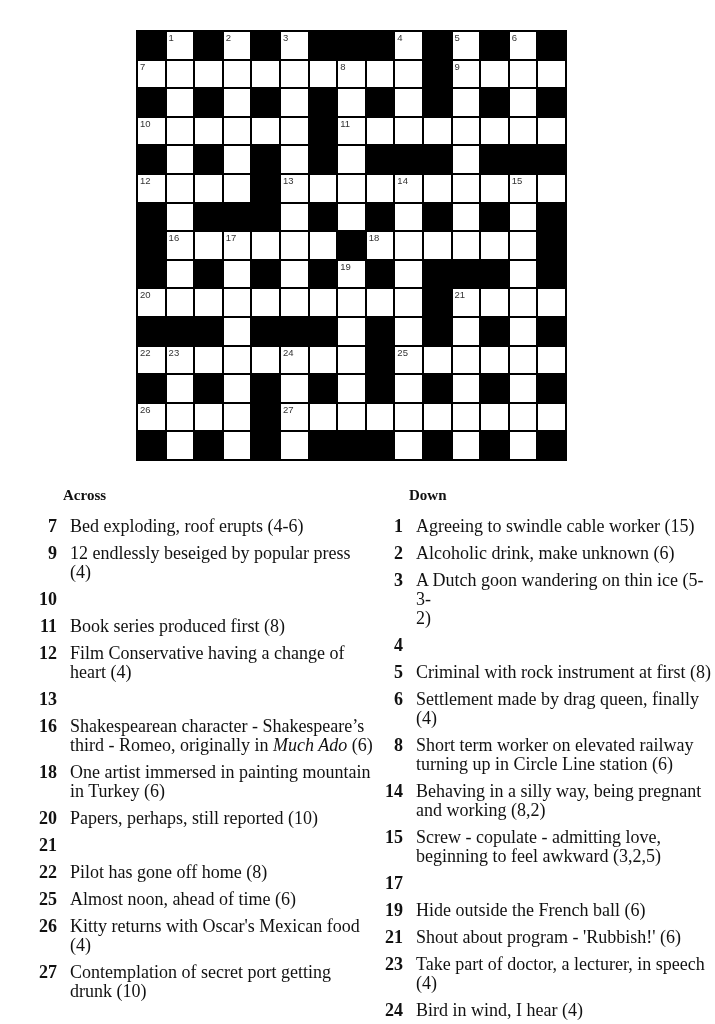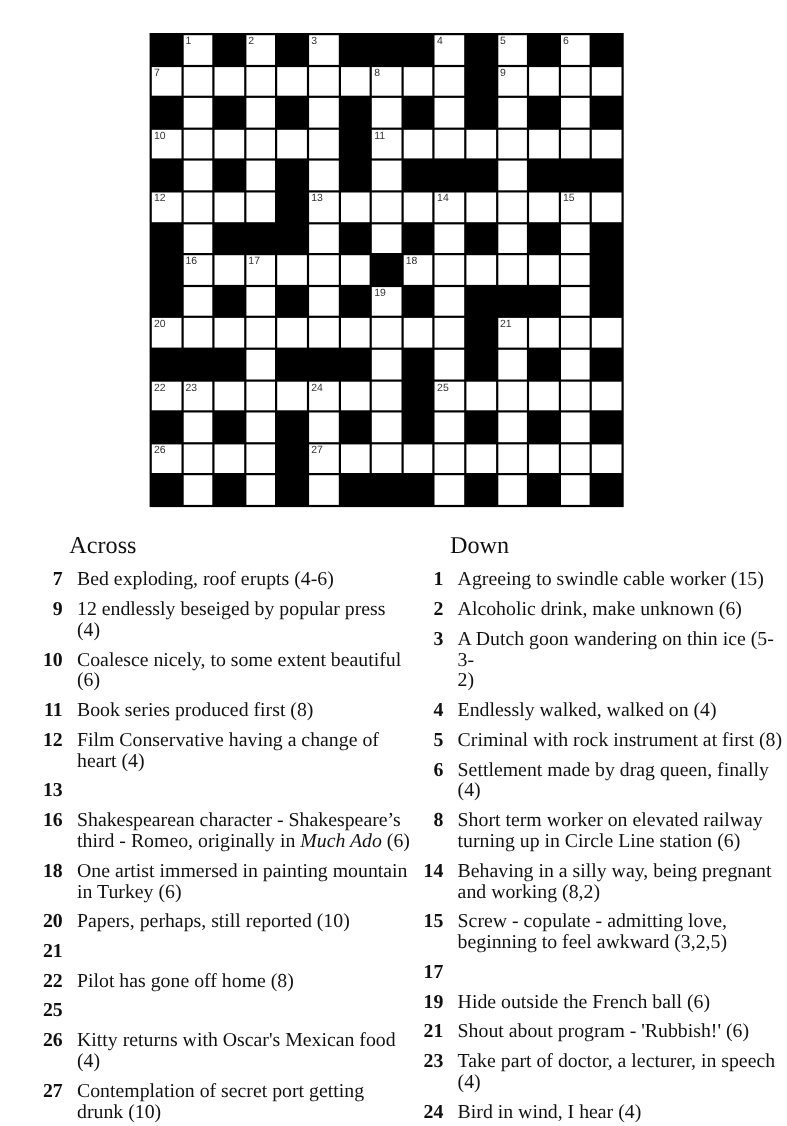--- a/index.html
+++ b/index.html
@@ -36,22 +36,22 @@
     font-size: 9.5px;
     line-height: 11px;
     color: #333333;
   }
 
   
   .clue-col { position: absolute; top: 486px; }
   .clue-col.across { left: 33px;  width: 342px; }
   .clue-col.down   { left: 379px; width: 336px; }
   .clue-header {
-    font-weight: normal;
-    font-size: 22px;
+    font-weight: bold;
+    font-size: 15px;
     line-height: 19px;
     margin: 0 0 12px 30px;
   }
   .clue {
     display: flex;
     align-items: flex-start;
     margin-bottom: 8px;
     font-size: 18px;
     line-height: 19px;
   }
@@ -356,21 +356,20 @@
         <div class="clue">
           <span class="cnum">7</span>
           <span class="ctext">Bed exploding, roof erupts (4-6)</span>
         </div>
         <div class="clue">
           <span class="cnum">9</span>
           <span class="ctext">12 endlessly beseiged by popular press (4)</span>
         </div>
         <div class="clue">
           <span class="cnum">10</span>
-          <span class="ctext">Coalesce nicely, to some extent beautiful<br>(6)</span>
         </div>
         <div class="clue">
           <span class="cnum">11</span>
           <span class="ctext">Book series produced first (8)</span>
         </div>
         <div class="clue">
           <span class="cnum">12</span>
           <span class="ctext">Film Conservative having a change of<br>heart (4)</span>
         </div>
         <div class="clue">
@@ -390,20 +389,21 @@
         </div>
         <div class="clue">
           <span class="cnum">21</span>
         </div>
         <div class="clue">
           <span class="cnum">22</span>
           <span class="ctext">Pilot has gone off home (8)</span>
         </div>
         <div class="clue">
           <span class="cnum">25</span>
+          <span class="ctext">Almost noon, ahead of time (6)</span>
         </div>
         <div class="clue">
           <span class="cnum">26</span>
           <span class="ctext">Kitty returns with Oscar's Mexican food<br>(4)</span>
         </div>
         <div class="clue">
           <span class="cnum">27</span>
           <span class="ctext">Contemplation of secret port getting<br>drunk (10)</span>
         </div>
       </div>
@@ -419,21 +419,20 @@
         <div class="clue">
           <span class="cnum">2</span>
           <span class="ctext">Alcoholic drink, make unknown (6)</span>
         </div>
         <div class="clue">
           <span class="cnum">3</span>
           <span class="ctext">A Dutch goon wandering on thin ice (5-3-<br>2)</span>
         </div>
         <div class="clue">
           <span class="cnum">4</span>
-          <span class="ctext">Endlessly walked, walked on (4)</span>
         </div>
         <div class="clue">
           <span class="cnum">5</span>
           <span class="ctext">Criminal with rock instrument at first (8)</span>
         </div>
         <div class="clue">
           <span class="cnum">6</span>
           <span class="ctext">Settlement made by drag queen, finally<br>(4)</span>
         </div>
         <div class="clue">

